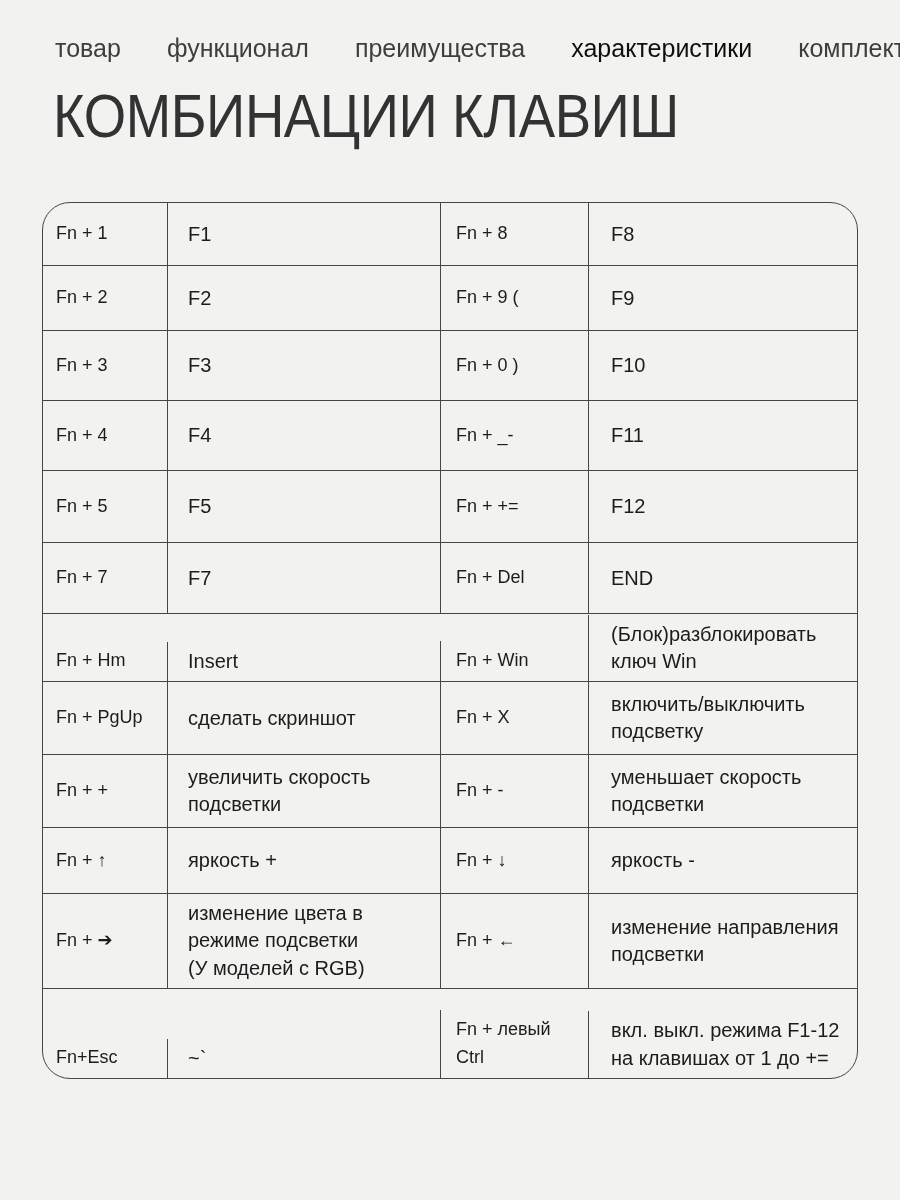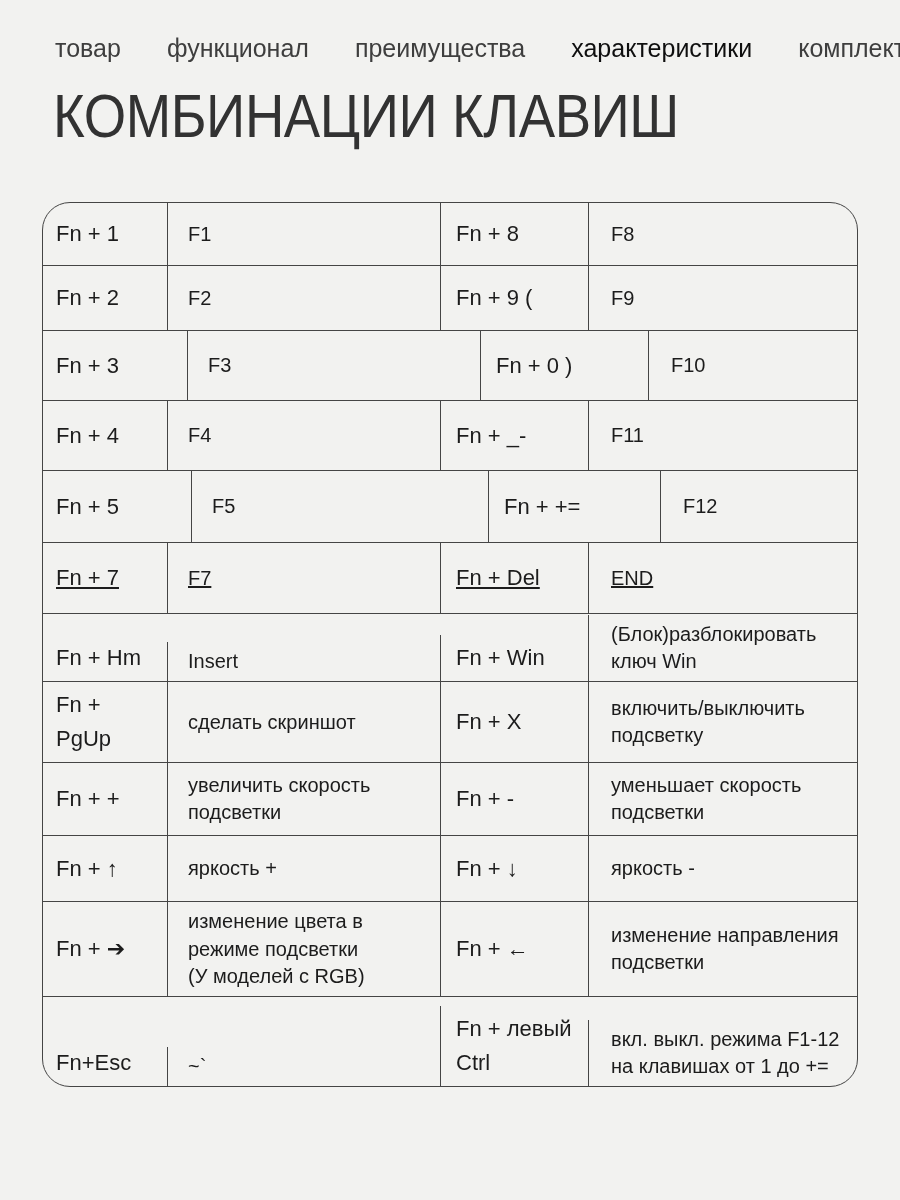--- a/index.html
+++ b/index.html
@@ -61,21 +61,21 @@
   .cell{
     display:flex;
     align-items:center;
   }
   .cell + .cell{border-left:1.7px solid var(--border);}
   .c1{width:124px;padding:6px 6px 6px 13px;}
   .c2{width:273px;padding:6px 14px 6px 20px;}
   .c3{width:148px;padding:6px 6px 6px 15px;}
   .c4{flex:1;padding:6px 12px 6px 22px;}
   .key{
-    font-size:22px;
+    font-size:18px;
     line-height:1.55;
     white-space:pre-line;
   }
   .val{
     font-size:20px;
     line-height:1.36;
     white-space:pre-line;
   }
 </style>
 </head>
@@ -113,21 +113,21 @@
       <div class="cell c2">
         <span class="val">F2</span>
       </div>
       <div class="cell c3">
         <span class="key">Fn + 9 (</span>
       </div>
       <div class="cell c4">
         <span class="val">F9</span>
       </div>
     </div>
-    <div class="t-row" style="min-height: 70px; gap: 20px;">
+    <div class="t-row" style="min-height: 70px;">
       <div class="cell c1">
         <span class="key">Fn + 3</span>
       </div>
       <div class="cell c2">
         <span class="val">F3</span>
       </div>
       <div class="cell c3">
         <span class="key">Fn + 0 )</span>
       </div>
       <div class="cell c4">
@@ -141,35 +141,35 @@
       <div class="cell c2">
         <span class="val">F4</span>
       </div>
       <div class="cell c3">
         <span class="key">Fn + _-</span>
       </div>
       <div class="cell c4">
         <span class="val">F11</span>
       </div>
     </div>
-    <div class="t-row" style="min-height: 72px; gap: 24px;">
+    <div class="t-row" style="min-height: 72px;">
       <div class="cell c1">
         <span class="key">Fn + 5</span>
       </div>
       <div class="cell c2">
         <span class="val">F5</span>
       </div>
       <div class="cell c3">
         <span class="key">Fn + +=</span>
       </div>
       <div class="cell c4">
         <span class="val">F12</span>
       </div>
     </div>
-    <div class="t-row" style="min-height: 71px; text-decoration: underline;">
+    <div class="t-row" style="min-height: 71px;">
       <div class="cell c1">
         <span class="key">Fn + 7</span>
       </div>
       <div class="cell c2">
         <span class="val">F7</span>
       </div>
       <div class="cell c3">
         <span class="key">Fn + Del</span>
       </div>
       <div class="cell c4">

